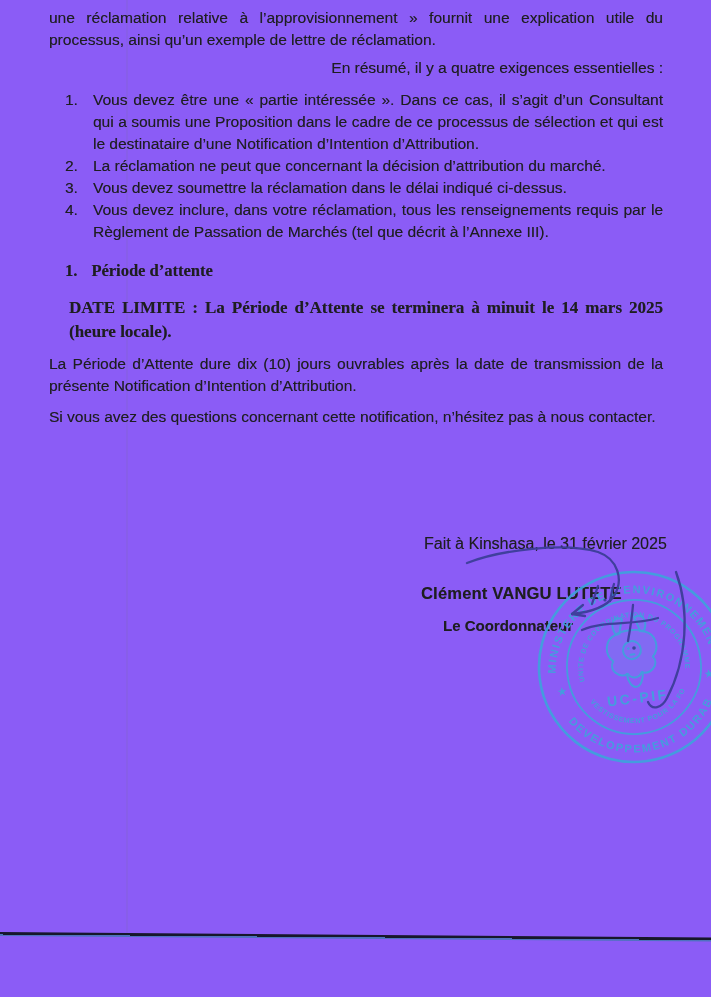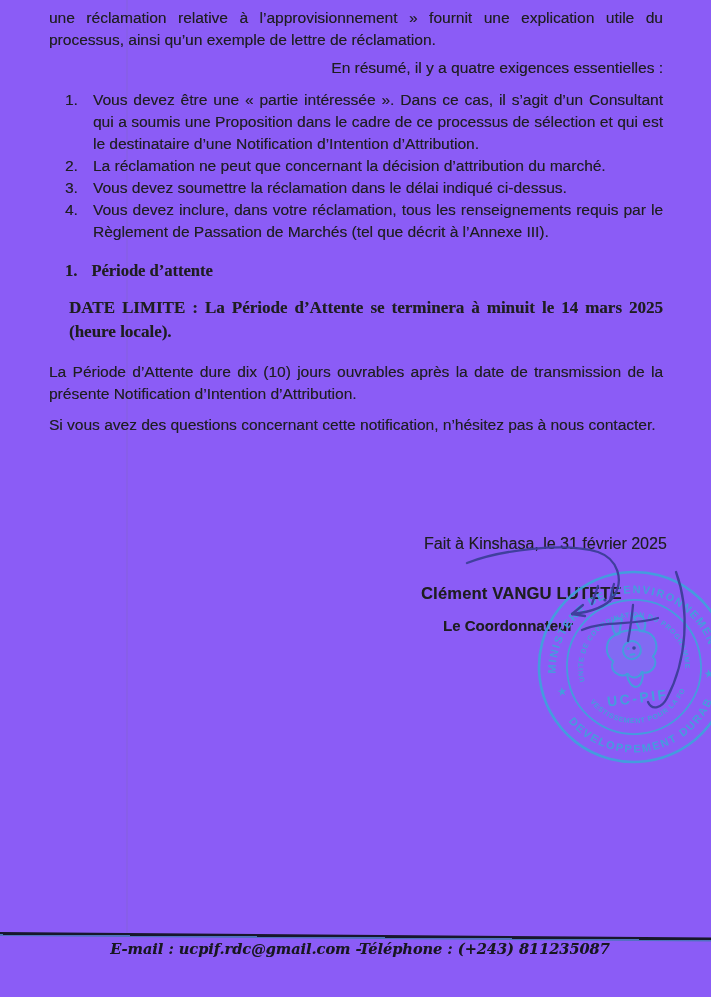--- a/index.html
+++ b/index.html
@@ -52,21 +52,21 @@
   .deadline{
     margin-top:14px;
     margin-left:20px;
     width:594px;
     font-family:"Liberation Serif",serif;
     font-weight:bold;
     font-size:17px;
     line-height:24px;
     text-align:justify;
   }
-  .p3{ margin-top:17px; }
+  .p3{ margin-top:9px; }
   .p4{ margin-top:9px; }
   .p5{ margin-top:9px; }
   
   .sigblock{
     position:absolute;left:421px;top:534px;width:280px;
     font-size:16px;line-height:20px;
     text-shadow:0.2px 0.2px 0.35px rgba(25,25,25,0.45);
   }
   .sig-place{ margin:0 0 0 3px; }
   .sig-name{ margin:29px 0 0 0; font-weight:bold; font-size:16.5px; letter-spacing:0.2px;}
@@ -195,15 +195,14 @@
       <path d="M142,90 C165,80 192,86 218,78"></path>
       <path d="M193,65 C192,77 190,90 188,101"></path>
       <circle cx="194" cy="108" r="1.8" fill="#3c3e99" stroke="none"></circle>
       <path d="M236,32 C250,70 247,120 227,158 C222,168 212,171 208,162"></path>
     </g>
   </svg>
 
   <div class="footer-rule"></div>
 
   <div class="footer-text">
-    <div>E-mail : ucpif.rdc@gmail.com  -Téléphone : (+243) 811235087</div>
   </div>
 </div>
 
 </body></html>

